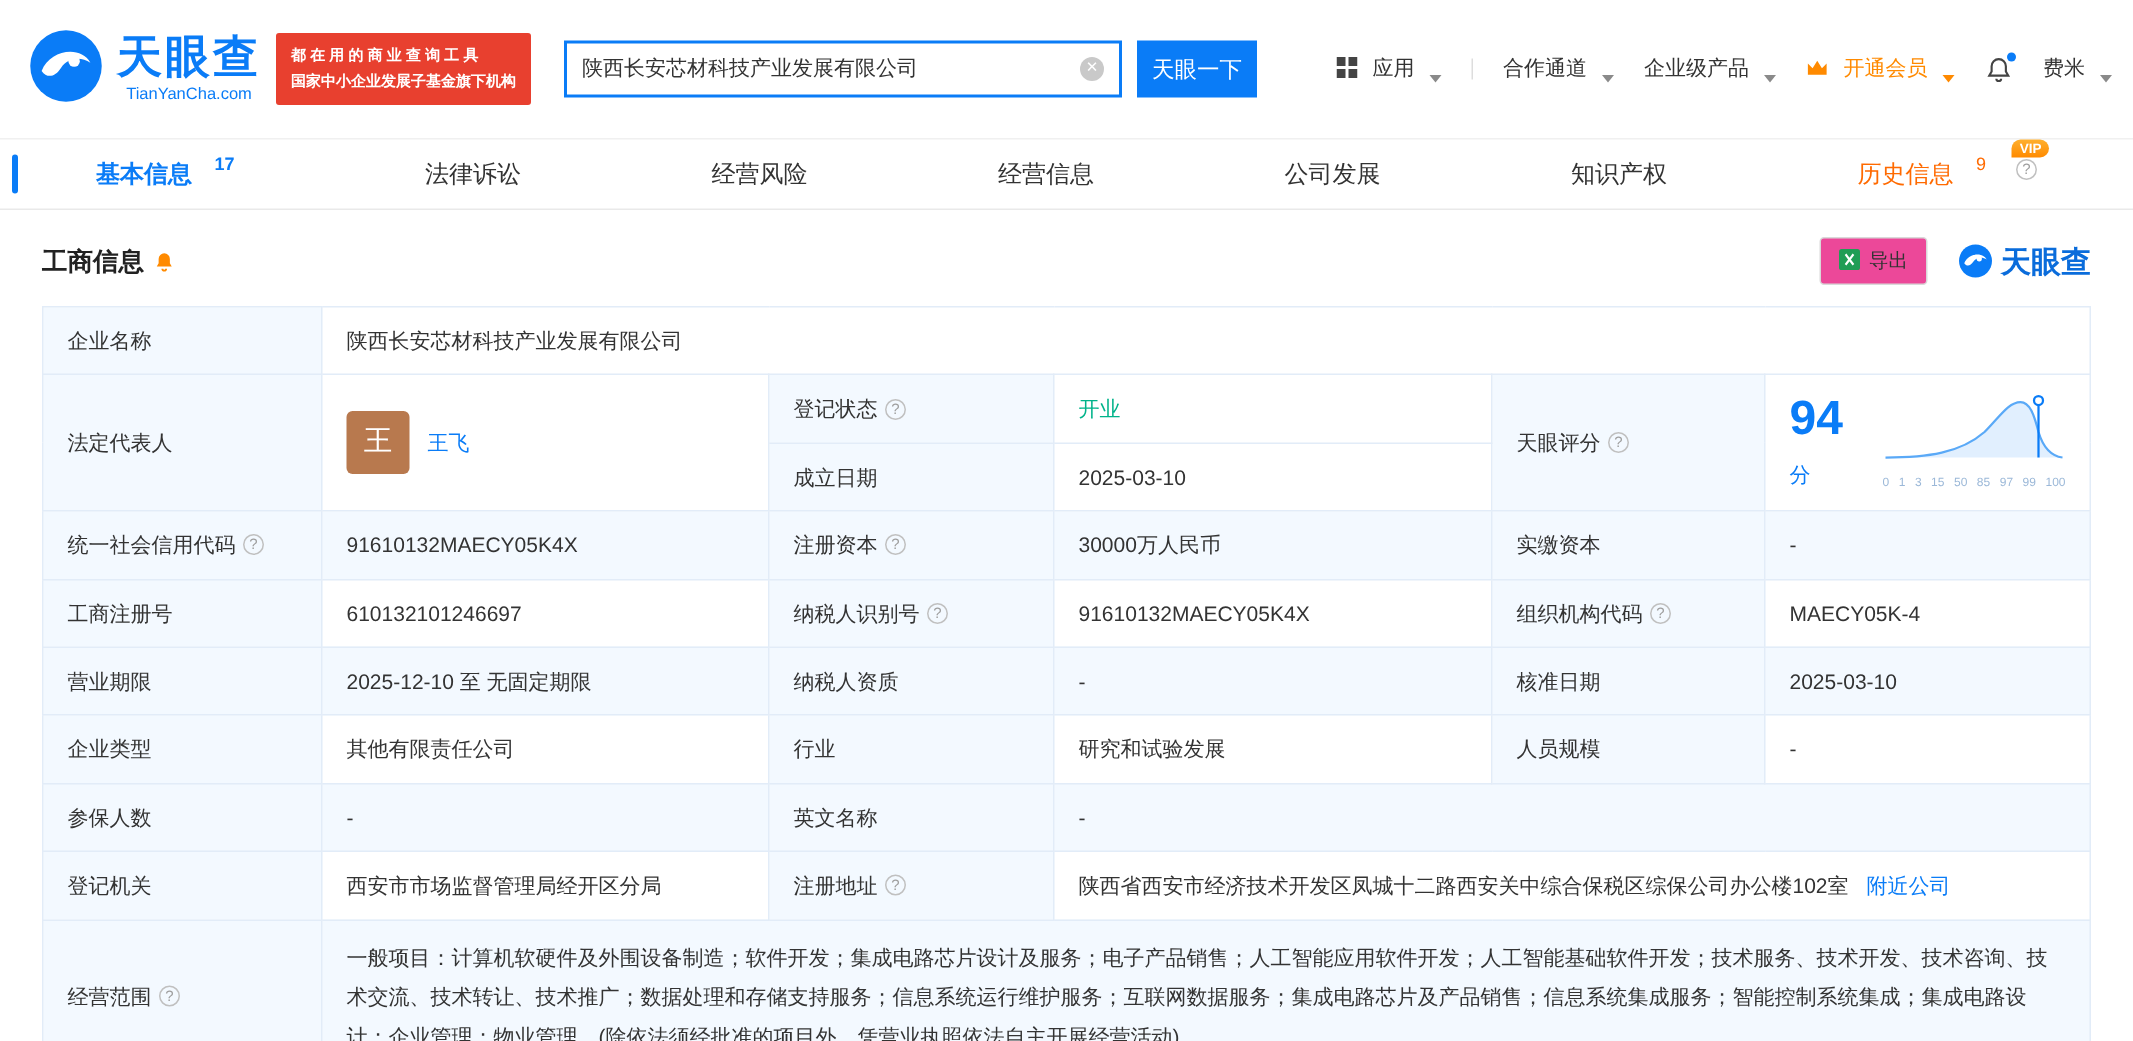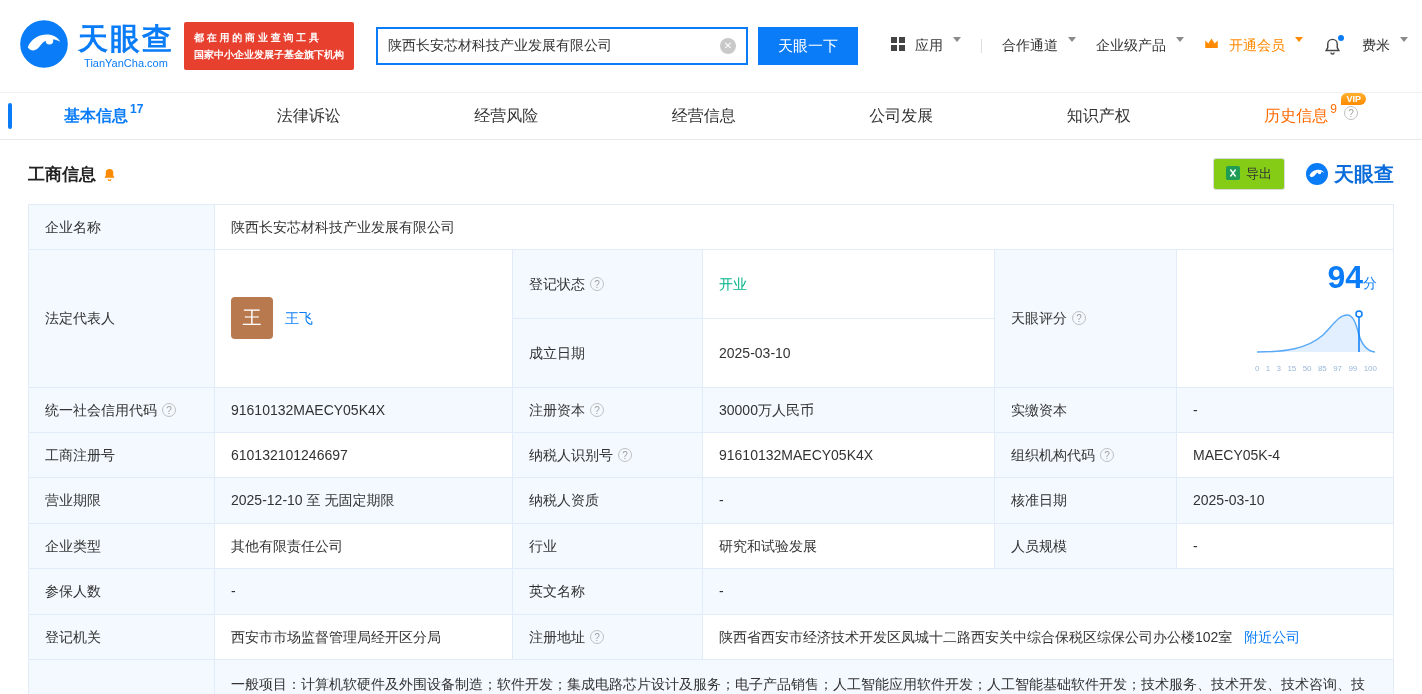--- a/index.html
+++ b/index.html
@@ -18,71 +18,71 @@
   .search-tab { padding:4px 12px; color:#333; cursor:pointer; }
   .search-tab.active { background:#0a7cf7; color:#fff; border-radius:2px 2px 0 0; }
   .search-row { display:flex; align-items:stretch; }
   .search-box { width:372px; height:38px; border:2px solid #0a7cf7; display:flex; align-items:center;
                 padding:0 10px; background:#fff; }
   .search-input { border:none; outline:none; flex:1; font-size:14px; color:#333;
                   font-family:"Liberation Sans","DejaVu Sans",sans-serif; }
   .clear-btn { width:16px; height:16px; border-radius:50%; background:#c9c9c9; color:#fff; font-size:10px;
                line-height:16px; text-align:center; cursor:pointer; flex:0 0 auto; }
   .clear-btn::after { content:"✕"; }
-  .search-btn { margin-left:10px; width:100px; background:#0a7cf7; color:#fff; border:none; font-size:15px;
+  .search-btn { margin-left:10px; width:80px; background:#0a7cf7; color:#fff; border:none; font-size:15px;
                 cursor:pointer; font-family:"Liberation Sans","DejaVu Sans",sans-serif; }
   .top-nav { margin-left:auto; display:flex; align-items:center; gap:20px; font-size:14px; white-space:nowrap; }
-  .nav-item { display:flex; align-items:flex-start; gap:10px; cursor:pointer; color:#333; }
+  .nav-item { display:flex; align-items:flex-end; gap:10px; cursor:pointer; color:#333; }
   .nav-item.vip { color:#ff8a00; }
   .caret { width:0; height:0; border-left:4px solid transparent; border-right:4px solid transparent;
            border-top:5px solid #8a8a8a; }
   .nav-item.vip .caret { border-top-color:#ff8a00; }
   .nav-sep { width:1px; height:14px; background:#ddd; }
   .bell-wrap { position:relative; cursor:pointer; display:flex; }
   .bell-dot { position:absolute; top:-2px; right:-2px; width:6px; height:6px; border-radius:50%; background:#0a7cf7; }
 
   
   .tabbar { position:relative; display:flex; align-items:center; justify-content:space-between;
             padding:0 64px; height:48px; border-top:1px solid #f0f0f0; border-bottom:1px solid #e9e9e9; }
   .side-indicator { position:absolute; left:8px; top:10px; width:4px; height:26px; background:#0a7cf7; border-radius:2px; }
-  .page-tab { font-size:16px; color:#333; cursor:pointer; display:flex; align-items:flex-start; gap:2px; position:relative; }
+  .page-tab { font-size:16px; color:#333; cursor:pointer; display:flex; align-items:flex-start; gap:15px; position:relative; }
   .page-tab.active { color:#0a7cf7; font-weight:700; }
   .tab-count { font-size:12px; position:relative; top:-4px;text-align:right; }
   .page-tab.history { color:#ff6a00; }
   .vip-chip { position:absolute; top:-13px; right:-8px; background:linear-gradient(180deg,#ffb02e,#ff8a00);
               color:#fff; font-size:9px; font-weight:700; padding:1px 5px; border-radius:6px 6px 6px 0; }
   .help { display:inline-block; width:14px; height:14px; border-radius:50%; border:1px solid #c0c0c0;
           color:#a0a0a0; font-size:10px; line-height:13px; text-align:center; margin-left:5px;
           vertical-align:1px; cursor:pointer; flex:0 0 auto; }
   .help::after { content:"?"; }
 
   
   .section-head { display:flex; align-items:center; padding:18px 28px 14px 28px; }
   .section-title { font-size:17px; font-weight:700; color:#222; }
   .section-bell { margin-left:6px; display:flex; }
   .section-right { margin-left:auto; display:flex; align-items:center; gap:20px; }
   .export-btn { display:flex; align-items:center; gap:6px; border:1px solid #d9d9d9; border-radius:3px;
-                padding:6px 12px; font-size:13px; color:#333; background:#84cc16; cursor:pointer;
+                padding:6px 12px; font-size:13px; color:#333; background:#ec4899; cursor:pointer;
                 font-family:"Liberation Sans","DejaVu Sans",sans-serif; }
   .brand { display:flex; align-items:center; gap:5px; }
   .brand-name { font-size:20px; font-weight:700; color:#0a6cdb; }
 
   
   .info-table { width:1366px; margin:0 28px 22px 28px; border-collapse:collapse; font-size:14px;
                 border:1px solid #e2ecf8; }
   .info-table td { border:1px solid #e2ecf8; padding:11px 16px; line-height:1.6; vertical-align:middle; background:#fff; }
   td.lbl { background:#f3f9ff; color:#333;text-align:center; }
   tr.alt td { background:#f3f9ff; }
   .lbl-inner { display:flex; align-items:center; }
   .green { color:#00b38a; }
   .link { color:#0a7cf7; cursor:pointer; text-decoration:none; }
   .rep-cell { display:flex; align-items:center; gap:12px; }
   .avatar { width:42px; height:42px; border-radius:4px; background:#b8794e; color:#fff; font-size:19px;
             display:flex; align-items:center; justify-content:center; }
-  .score-cell { display:flex; align-items:flex-end; gap:16px;flex-direction:column; }
+  .score-cell { display:flex; align-items:flex-start; gap:16px; }
   .score-num { font-size:32px; font-weight:700; color:#0a7cf7; line-height:1; }
   .score-unit { font-size:14px; font-weight:400; }
   .score-chart { width:122px; }
   .score-axis { display:flex; justify-content:space-between; font-size:8px; color:#9bb8d8; margin-top:1px; }
 </style>
 </head>
 <body>
 
 <div class="header">
   <div class="logo">

